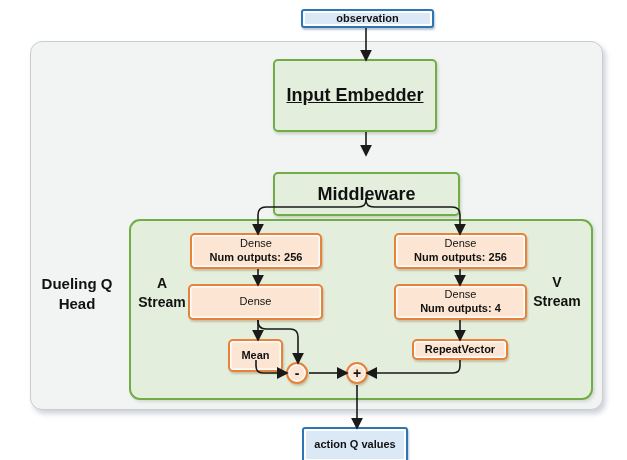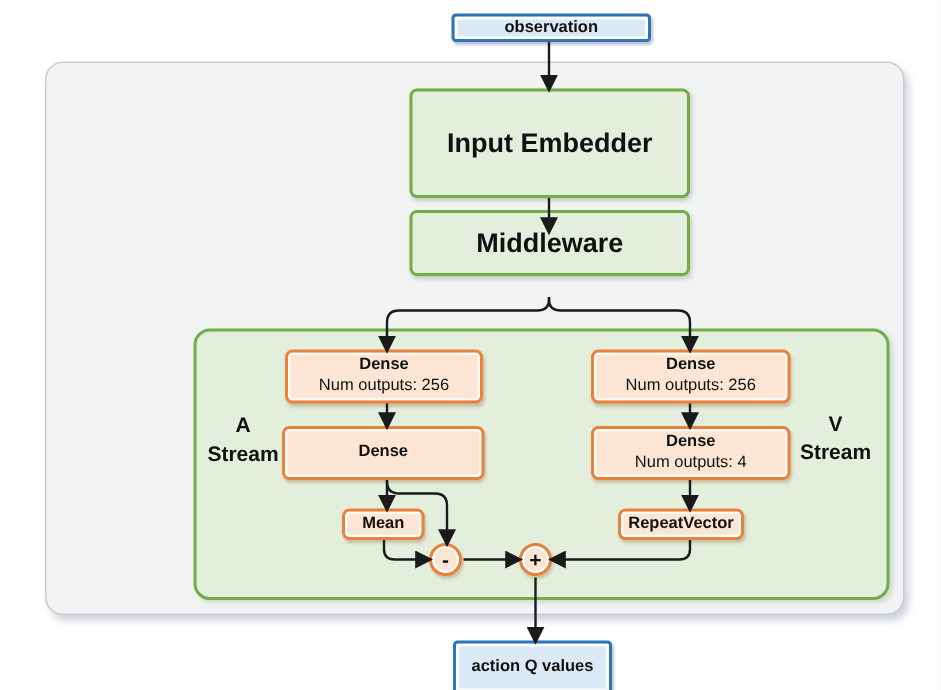--- a/index.html
+++ b/index.html
@@ -53,59 +53,61 @@
     box-shadow:1px 2px 3px rgba(110,140,100,.35);
     font-weight:bold;font-size:18px;
   }
   .orange-node{
     background:var(--orange_fill);
     border:2px solid var(--orange_border);
     border-radius:5px;
     box-shadow:inset 0 0 0 1.5px #ffffff,1px 2px 2px rgba(150,110,70,.35);
     font-size:11px;
   }
-  .orange-node .title{font-weight:bold;}
-  .orange-node .subtitle{font-weight:normal;}
+  .orange-node .title{font-weight:normal;}
+  .orange-node .subtitle{font-weight:bold;}
   .small-label{font-weight:bold;font-size:11px;}
   .op-circle{
     width:22px;height:22px;border-radius:50%;
     font-weight:bold;font-size:14px;line-height:1;
     display:flex;align-items:center;justify-content:center;
   }
   
   .zone-label{
     z-index:3;text-align:center;font-weight:bold;line-height:1.35;
   }
   .dueling-label{left:22px;top:274px;width:110px;font-size:15px;}
   .stream-label{font-size:14px;width:58px;}
   .a-stream{left:133px;top:274px;}
   .v-stream{left:528px;top:273px;}
   
   .n-observation{left:301px;top:9px;width:133px;height:19px;}
-  .n-input-embedder{left:273px;top:59px;width:187px;height:73px;}
-  .n-middleware{left:273px;top:140px;width:187px;height:44px;}
+  .n-input-embedder{left:273px;top:59px;width:164px;height:73px;text-decoration:underline;}
+  .n-middleware{left:273px;top:172px;width:187px;height:44px;}
   .n-dense-a1{left:190px;top:233px;width:132px;height:36px;}
   .n-dense-a2{left:188px;top:284px;width:135px;height:36px;}
   .n-dense-v1{left:394px;top:233px;width:133px;height:36px;}
   .n-dense-v2{left:394px;top:284px;width:133px;height:36px;}
-  .n-mean{left:228px;top:339px;width:55px;height:21px;}
-  .n-repeat{left:412px;top:339px;width:84px;height:21px;}
+  .n-mean{left:228px;top:339px;width:55px;height:33px;}
+  .n-repeat{left:412px;top:339px;width:96px;height:21px;}
   .n-minus{left:286px;top:362px;}
   .n-plus{left:346px;top:362px;}
   .n-action{left:302px;top:427px;width:106px;height:36px;}
   
   .wires{left:0;top:0;width:627px;height:460px;z-index:5;pointer-events:none;}
 </style>
 </head>
 <body>
 
 <div class="abs outer-container"></div>
 <div class="abs inner-container"></div>
 
 <div class="abs zone-label dueling-label">
+  <div>Dueling Q</div>
+  <div>Head</div>
 </div>
 <div class="abs zone-label stream-label a-stream">
   <div>A</div>
   <div>Stream</div>
 </div>
 <div class="abs zone-label stream-label v-stream">
   <div>V</div>
   <div>Stream</div>
 </div>
 

